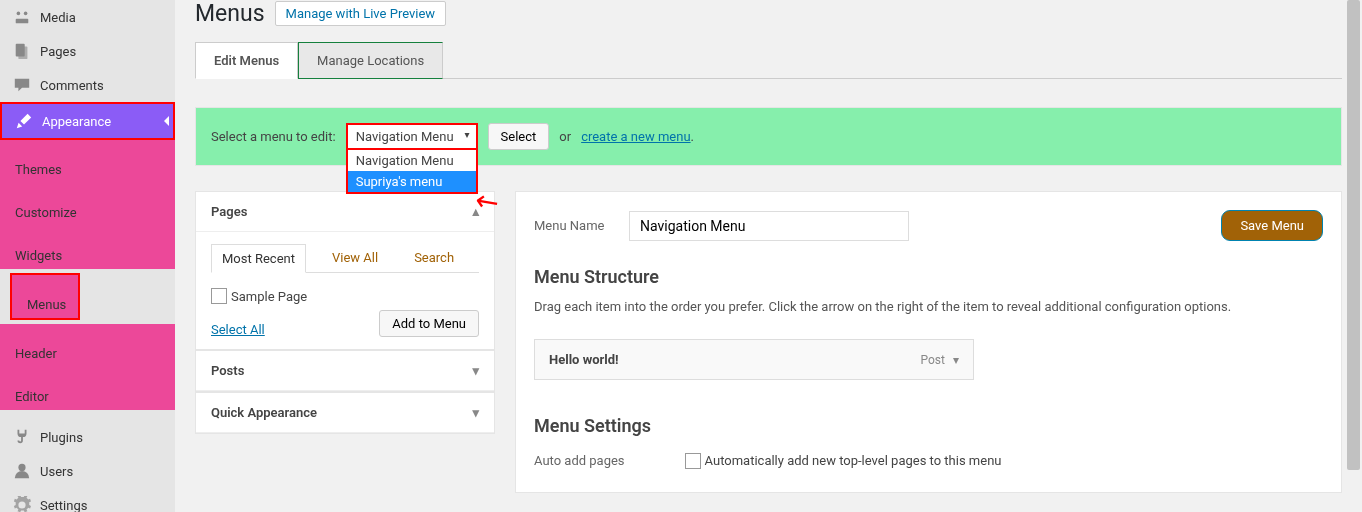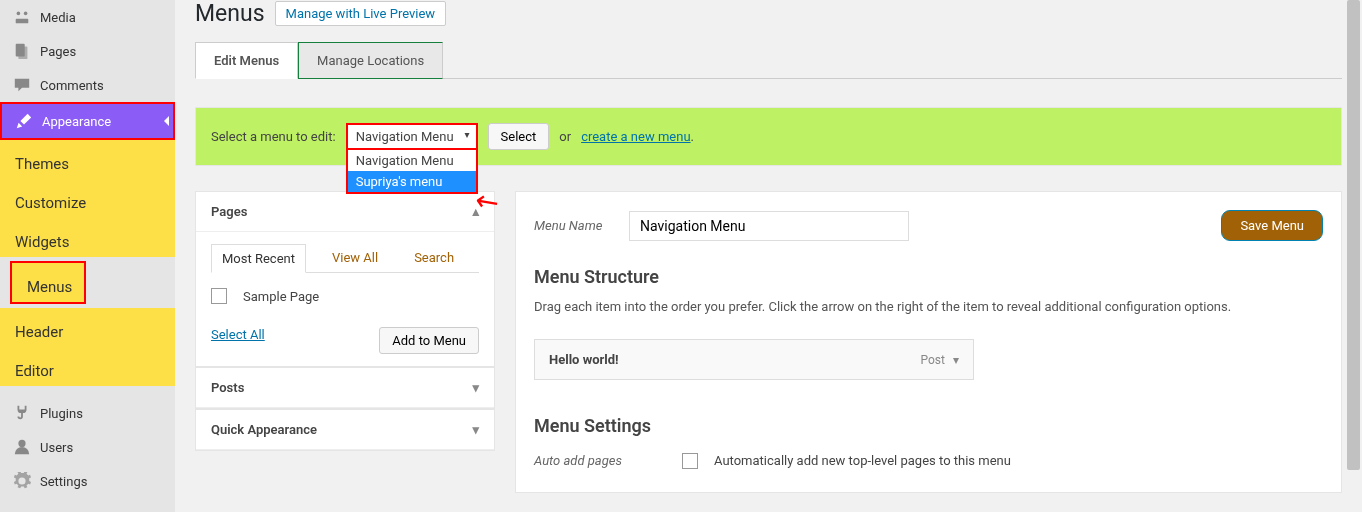--- a/index.html
+++ b/index.html
@@ -3,54 +3,54 @@
 <meta charset="utf-8">
 <style>
 *{box-sizing:border-box;margin:0;padding:0;font-family:-apple-system,BlinkMacSystemFont,"Segoe UI",Roboto,Arial,sans-serif}
 body{background:#f1f1f1;font-size:13px;color:#444;width:1362px;height:512px;overflow:hidden;position:relative}
 .layout{display:flex;height:100%}
 .sidebar{width:175px;background:#e5e5e5;flex-shrink:0}
 .sidebar-item{display:flex;align-items:center;padding:7px 12px;cursor:pointer;color:#333}
 .sidebar-item.active{background:#8b5cf6;color:#fff;border:2px solid red}
 .sidebar-item .icon{width:20px;height:20px;margin-right:8px;display:flex;align-items:center;justify-content:center;color:#888}
 .sidebar-item.active .icon{color:#fff}
-.sidebar-sub{padding:15px 12px 6px 15px;cursor:pointer;color:#333;background:#fde047;font-size:15px}
+.sidebar-sub{padding:22px 12px 6px 15px;cursor:pointer;color:#333;background:#ec4899;font-size:13px}
 .sidebar-sub.sel{border:2px solid red;display:inline-block;margin:4px 10px}
 .content{flex:1;padding:0 20px;overflow-y:auto}
 .page-head{display:flex;align-items:center;gap:10px;margin-bottom:15px}
 .page-title{font-size:23px;font-weight:400;color:#23282d}
 .link-btn{color:#0073aa;border:1px solid #ccc;padding:4px 10px;font-size:13px;cursor:pointer;background:#fff;border-radius:2px}
 .tabs{display:flex;border-bottom:1px solid #ccc}
 .tab{padding:10px 18px;cursor:pointer;border:1px solid transparent;margin-bottom:-1px;color:#555}
 .tab.active{background:#fff;border:1px solid #ccc;border-bottom:1px solid #fff;font-weight:600}
 .tab.inactive{background:#e8e8e8;border:1px solid #15803d;border-right:1px solid #ccc}
-.sel-row{background:#bef264;border:1px solid #e5e5e5;padding:15px;margin-top:28px;display:flex;align-items:center;gap:10px;position:relative}
+.sel-row{background:#86efac;border:1px solid #e5e5e5;padding:15px;margin-top:28px;display:flex;align-items:center;gap:10px;position:relative}
 .dropdown-wrap{position:relative}
 .dropdown{border:2px solid red;padding:4px 22px 4px 8px;background:#fff;cursor:pointer;font-size:13px;min-width:130px;position:relative}
 .dropdown::after{content:"▾";position:absolute;right:6px;top:4px;font-size:10px}
 .dropdown-list{position:absolute;top:100%;left:0;right:0;border:2px solid red;border-top:none;background:#fff;z-index:10}
 .dd-opt{padding:3px 8px;cursor:pointer}
 .dd-opt.hov{background:#1e90ff;color:#fff}
 .btn{border:1px solid #ccc;background:#f7f7f7;padding:5px 12px;cursor:pointer;border-radius:3px;font-size:13px}
 .link{color:#0073aa;text-decoration:underline;cursor:pointer}
 .cols{display:flex;gap:20px;margin-top:25px}
 .left-col{width:300px}
 .right-col{flex:1}
 .accordion{background:#fff;border:1px solid #e5e5e5;margin-bottom:0}
 .acc-head{padding:12px 15px;font-weight:600;display:flex;justify-content:space-between;cursor:pointer;border-bottom:1px solid #eee}
 .acc-body{padding:12px 15px}
 .subtabs{display:flex;gap:16px;border-bottom:1px solid #ddd;margin-bottom:10px}
 .subtab{padding:6px 10px;cursor:pointer;color:#a16207;font-size:13px}
 .subtab.active{border:1px solid #ddd;border-bottom:1px solid #fff;margin-bottom:-1px;color:#333}
-.chk-row{display:flex;align-items:center;gap:16px;padding:5px 0}
+.chk-row{display:flex;align-items:center;gap:4px;padding:5px 0}
 .chk{width:16px;height:16px;border:1px solid #999;cursor:pointer}
-.acc-foot{display:flex;justify-content:space-between;align-items:flex-start;margin-top:18px}
+.acc-foot{display:flex;justify-content:space-between;align-items:flex-end;margin-top:1px}
 .panel{background:#fff;border:1px solid #e5e5e5;padding:18px}
 .mn-row{display:flex;align-items:center;gap:15px;margin-bottom:25px}
-.mn-label{color:#666;font-style:italic;font-size:13px;min-width:80px}
+.mn-label{color:#666;font-size:13px;min-width:80px}
 .txt-input{border:1px solid #ddd;padding:6px 10px;width:280px;font-size:14px}
 .primary-btn{background:#a16207;color:#fff;border:1px solid #0083b0;padding:7px 18px;border-radius:9px;cursor:pointer;font-size:13px;margin-left:auto}
 .sect-title{font-size:18px;font-weight:600;margin-bottom:10px}
 .desc{color:#555;font-size:13px;line-height:1.5;margin-bottom:22px}
 .menu-item{border:1px solid #ddd;background:#f9f9f9;padding:12px 14px;display:flex;justify-content:space-between;align-items:flex-end;width:440px}
 .mi-type{color:#888;font-size:12px;display:flex;align-items:center;gap:8px}
 .sett-row{display:flex;align-items:center;gap:60px;margin-top:12px}
 .arrow-cursor{position:absolute;top:185px;left:475px;color:red;font-size:28px;transform:rotate(-35deg);pointer-events:none}
 .caret{position:absolute;right:4px;top:50%;transform:translateY(-50%);width:0;height:0;border-top:5px solid transparent;border-bottom:5px solid transparent;border-right:5px solid #fff}
 .scrollbar{position:absolute;right:0;top:0;bottom:0;width:17px;background:#f1f1f1}

